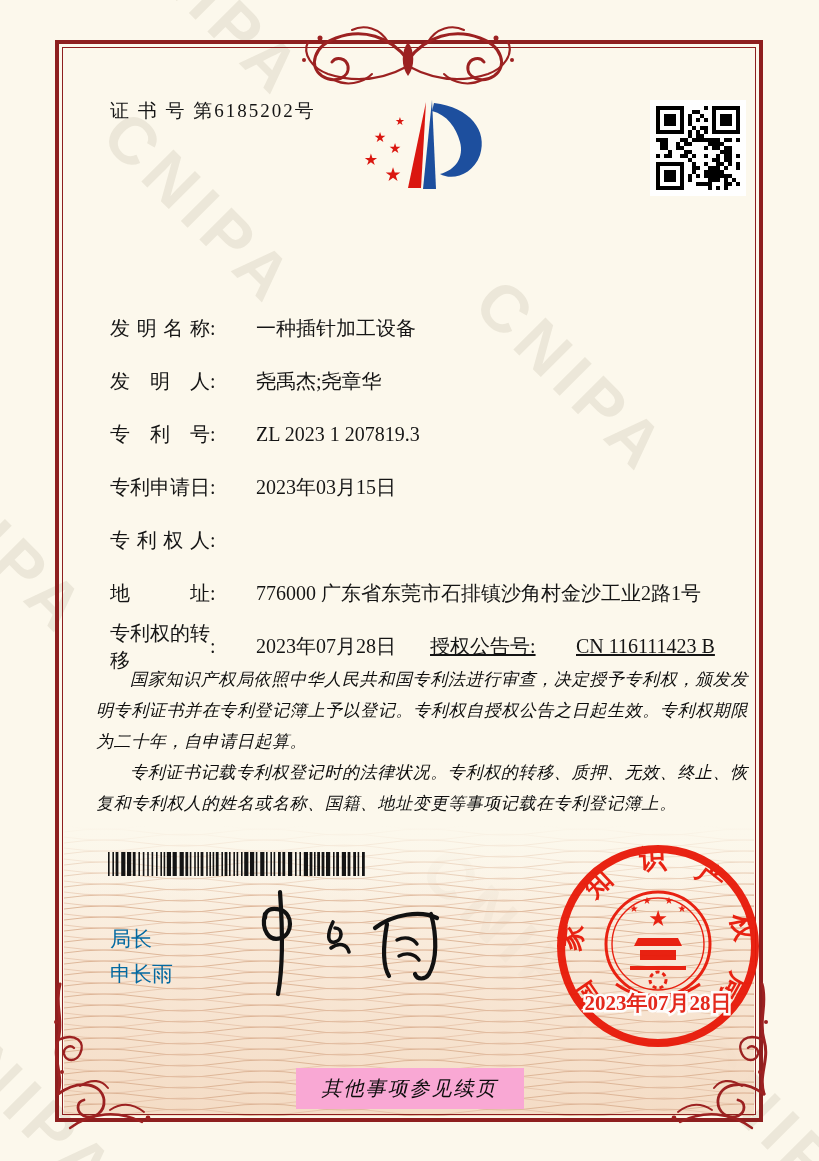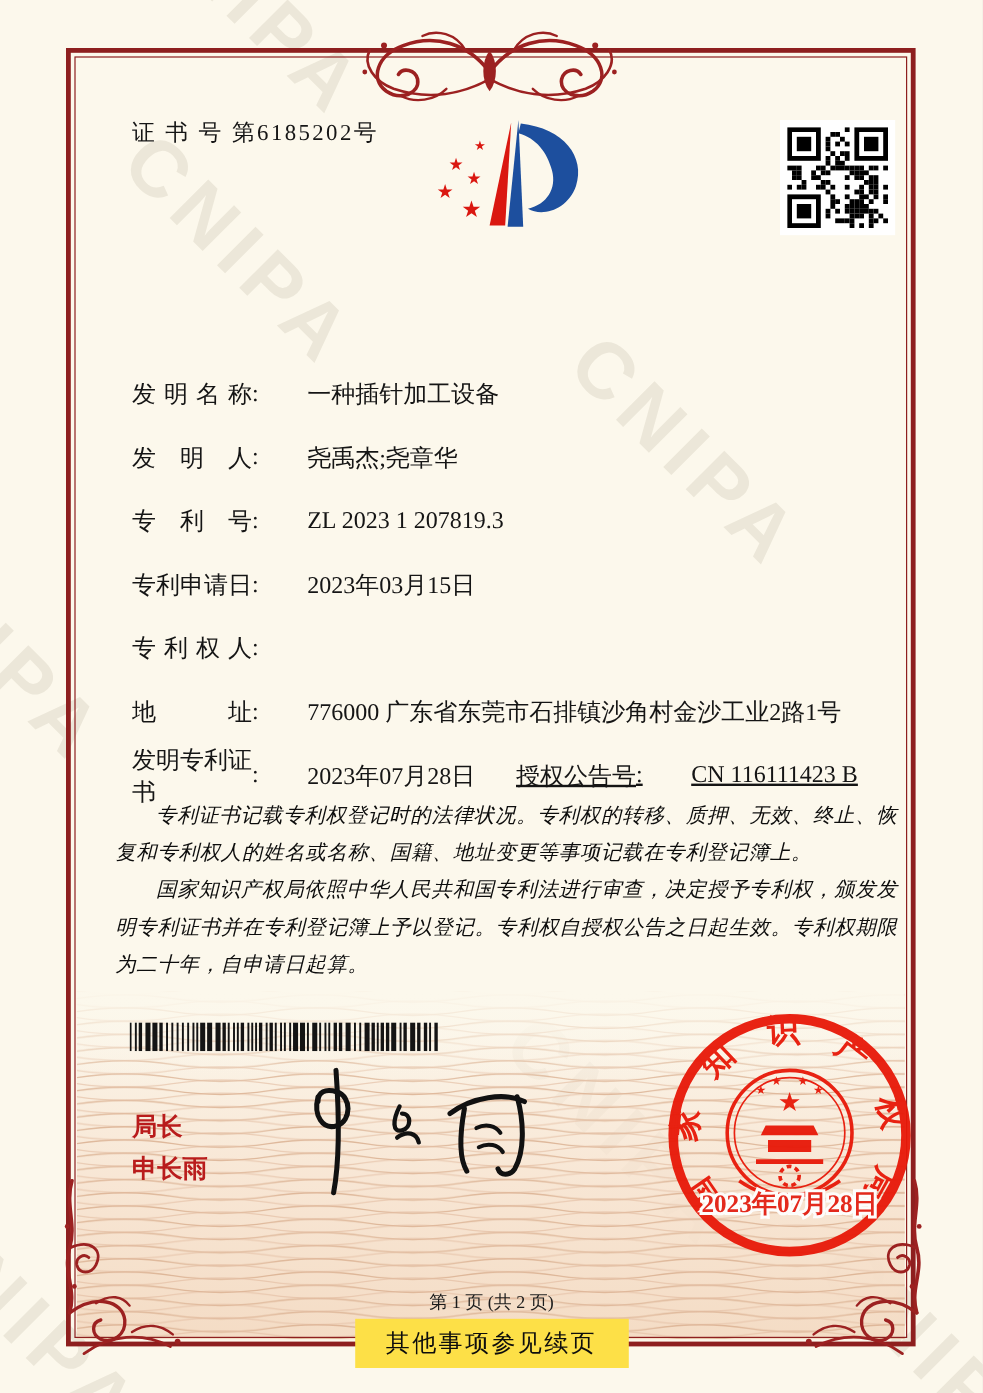--- a/index.html
+++ b/index.html
@@ -47,27 +47,27 @@
   .flabel{display:inline-block;width:100px;text-align:justify;text-align-last:justify;}
   .fcolon{display:inline-block;width:10px;margin-right:12px;}
   .fvalue{white-space:nowrap;margin-left:24px;}
   .grant-no{position:absolute;left:320px;top:0;height:53px;display:flex;align-items:center;text-decoration:underline;}
   
   .paras{position:absolute;left:96px;top:664px;width:652px;z-index:5;
     font-size:17px;line-height:31px;letter-spacing:0.6px;text-align:justify;}
   .paras p{margin:0;text-indent:2em;font-style:italic;color:#0d0d0d;}
   
   .barcode{position:absolute;left:108px;top:852px;z-index:5;}
-  .signer{position:absolute;left:110px;top:922px;z-index:5;font-size:21px;line-height:35px;color:#b91c1c;font-weight:bold;}
+  .signer{position:absolute;left:110px;top:922px;z-index:5;font-size:21px;line-height:35px;color:#0369a1;}
   .signature{position:absolute;left:235px;top:884px;z-index:5;}
   .seal{position:absolute;left:550px;top:838px;z-index:6;opacity:0.95;}
   .page-num{position:absolute;left:0;top:1076px;width:100%;text-align:center;
     font-size:15px;z-index:5;color:#1c1c1c;}
-  .note-box{position:absolute;left:50%;top:1099px;transform:translateX(-50%);
-    background:#fde047;padding:7px 26px;z-index:6;font-size:20px;
+  .note-box{position:absolute;left:50%;top:1068px;transform:translateX(-50%);
+    background:#f9a8d4;padding:7px 26px;z-index:6;font-size:20px;font-style:italic;
     letter-spacing:2px;white-space:nowrap;color:#0d0d0d;}
 </style>
 </head>
 <body>
 
 <div class="page">
 
   <span class="wm wm1">CNIPA</span>
   <span class="wm wm2">CNIPA</span>
   <span class="wm wm3">CNIPA</span>
@@ -306,34 +306,34 @@
     <div class="frow">
       <span class="flabel">专利权人</span>
         <span class="fcolon">:</span>
     </div>
     <div class="frow">
       <span class="flabel">地址</span>
         <span class="fcolon">:</span>
         <span class="fvalue">776000 广东省东莞市石排镇沙角村金沙工业2路1号</span>
     </div>
     <div class="frow">
-      <span class="flabel">发明专利证书</span>
+      <span class="flabel">专利权的转移</span>
         <span class="fcolon">:</span>
         <span class="fvalue">2023年07月28日</span>
       <span class="grant-no">
         <span class="flabel">授权公告号</span>
           <span class="fcolon">:</span>
           <span class="fvalue">CN 116111423 B</span>
       </span>
     </div>
   </div>
 
   <div class="paras">
+    <p>国家知识产权局依照中华人民共和国专利法进行审查，决定授予专利权，颁发发明专利证书并在专利登记簿上予以登记。专利权自授权公告之日起生效。专利权期限为二十年，自申请日起算。</p>
     <p>专利证书记载专利权登记时的法律状况。专利权的转移、质押、无效、终止、恢复和专利权人的姓名或名称、国籍、地址变更等事项记载在专利登记簿上。</p>
-    <p>国家知识产权局依照中华人民共和国专利法进行审查，决定授予专利权，颁发发明专利证书并在专利登记簿上予以登记。专利权自授权公告之日起生效。专利权期限为二十年，自申请日起算。</p>
   </div>
 
   <svg id="barcode-svg" class="barcode" width="265" height="24">
       <rect x="0" y="0" width="1.6" height="24" fill="#141414"></rect>
       <rect x="4.4" y="0" width="1.6" height="24" fill="#141414"></rect>
       <rect x="7.6000000000000005" y="0" width="2.8" height="24" fill="#141414"></rect>
       <rect x="13.2" y="0" width="4.2" height="24" fill="#141414"></rect>
       <rect x="19" y="0" width="4.2" height="24" fill="#141414"></rect>
       <rect x="24.8" y="0" width="2.8" height="24" fill="#141414"></rect>
       <rect x="30.4" y="0" width="1.6" height="24" fill="#141414"></rect>

